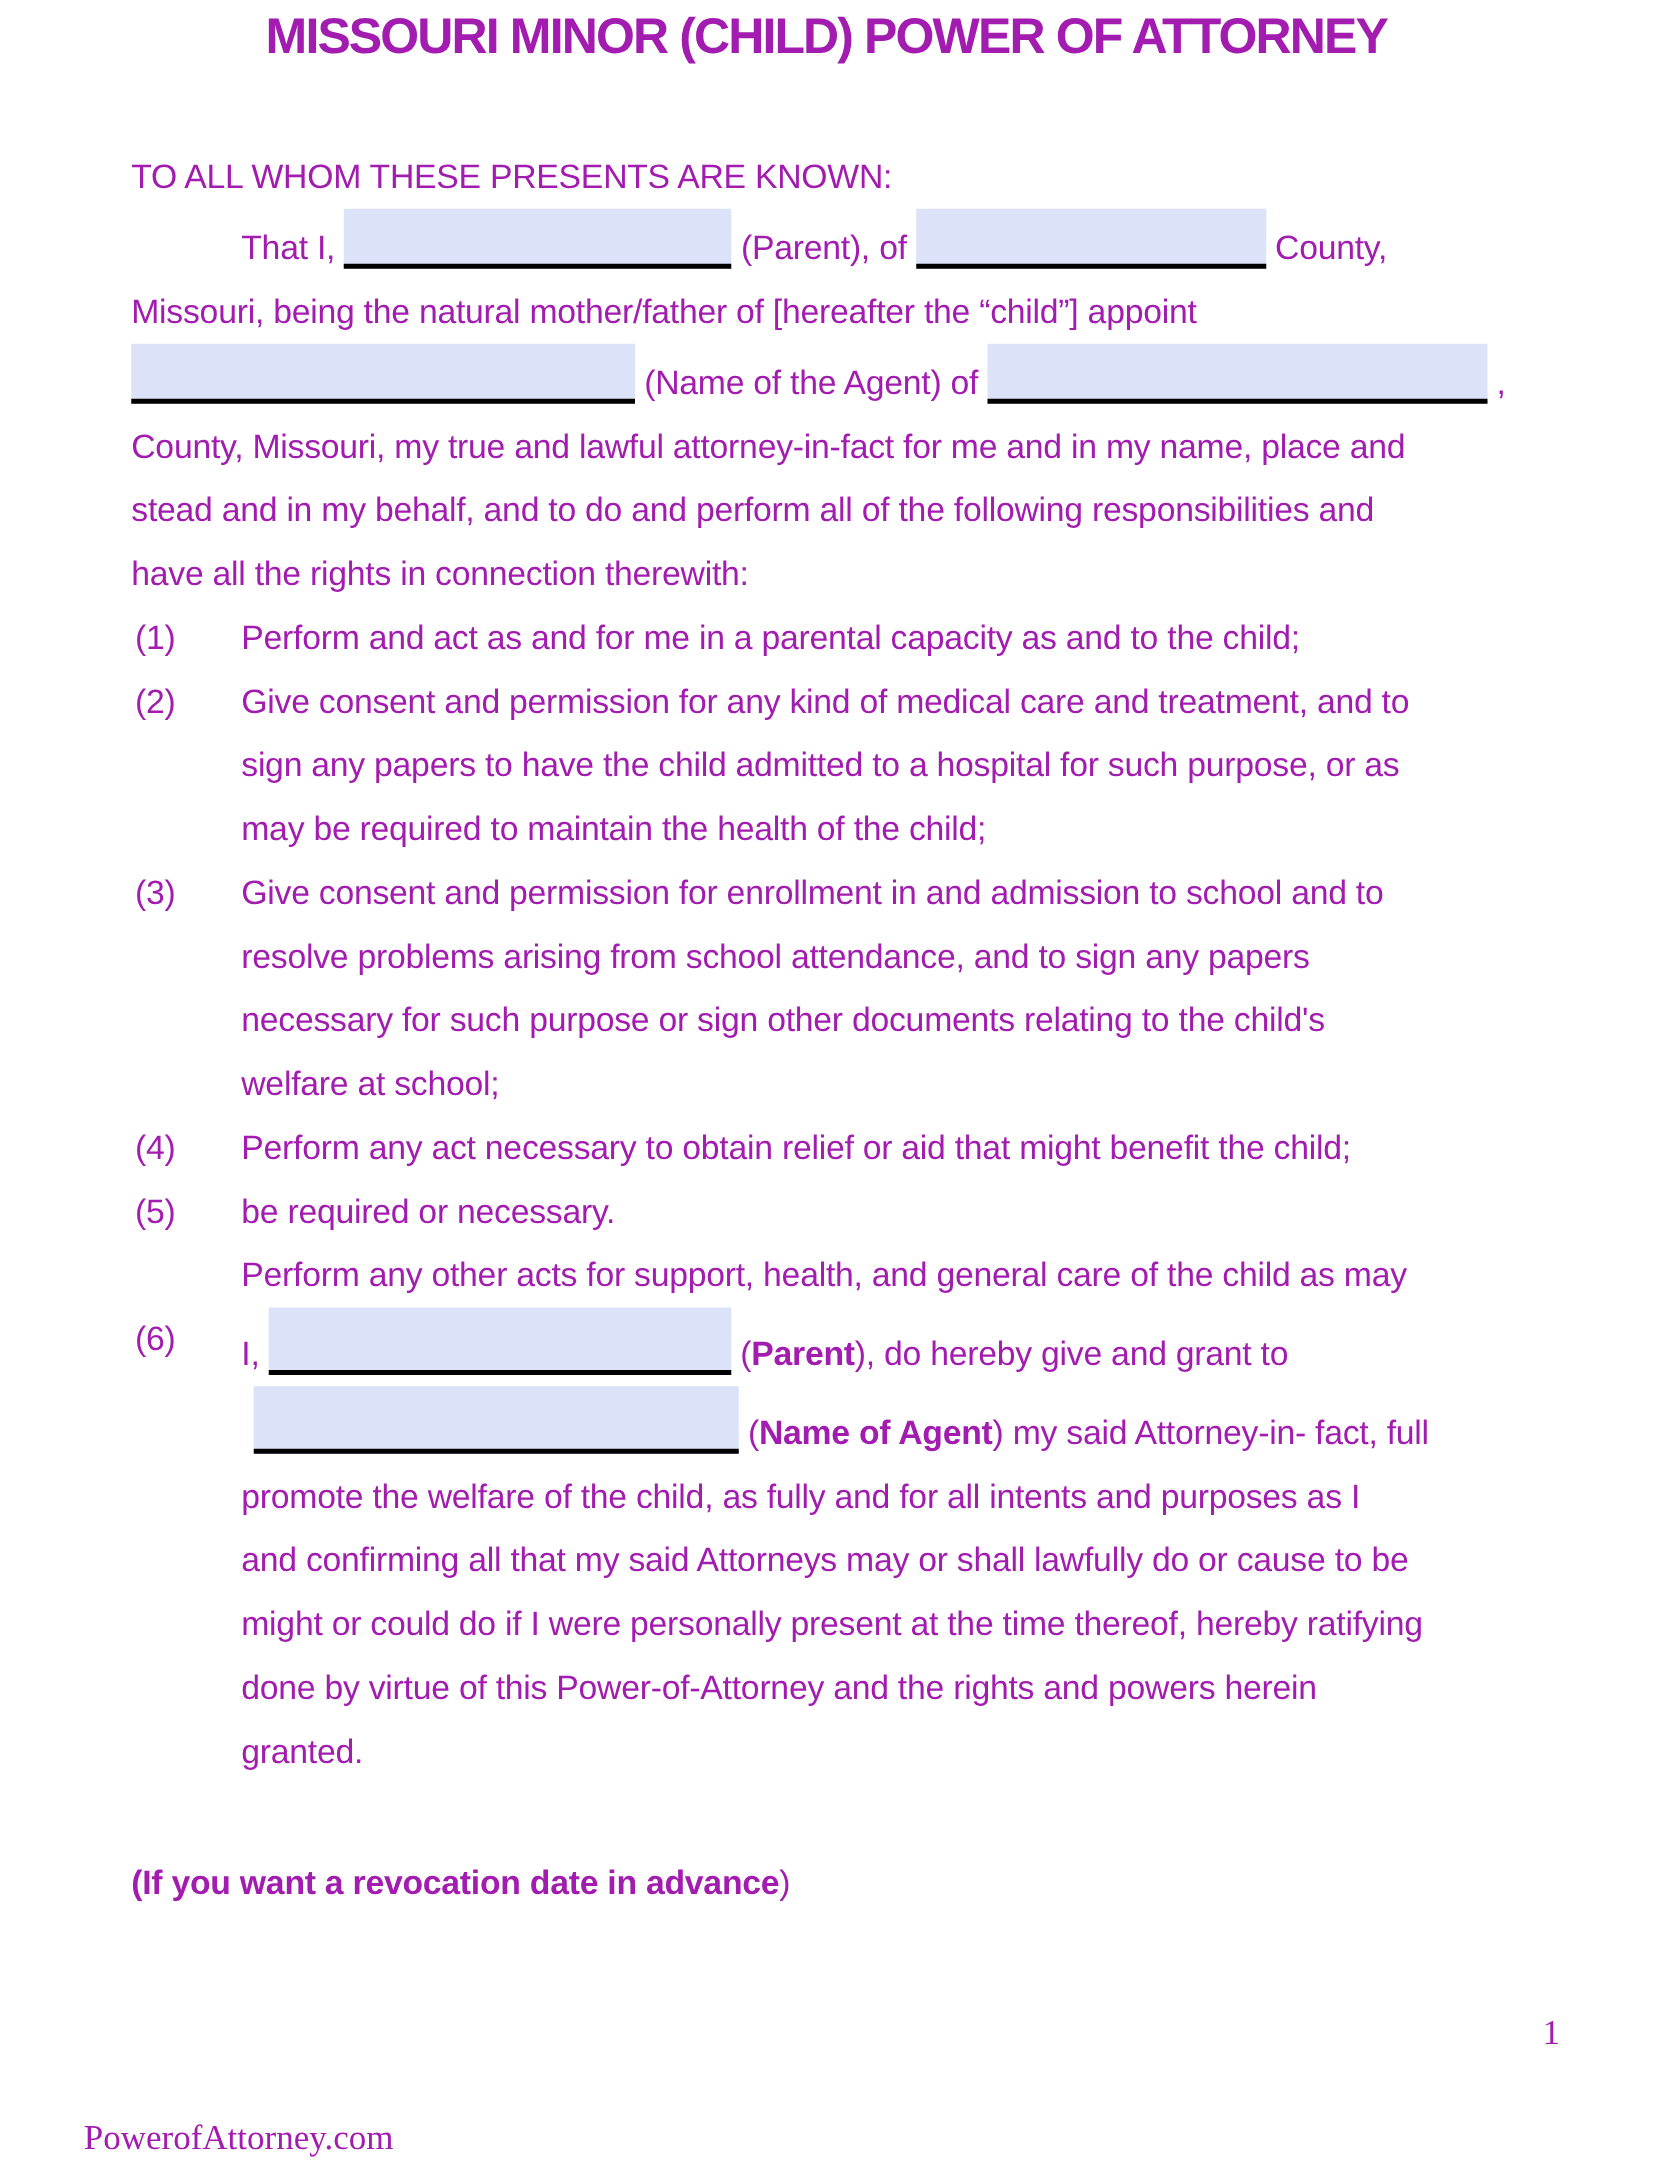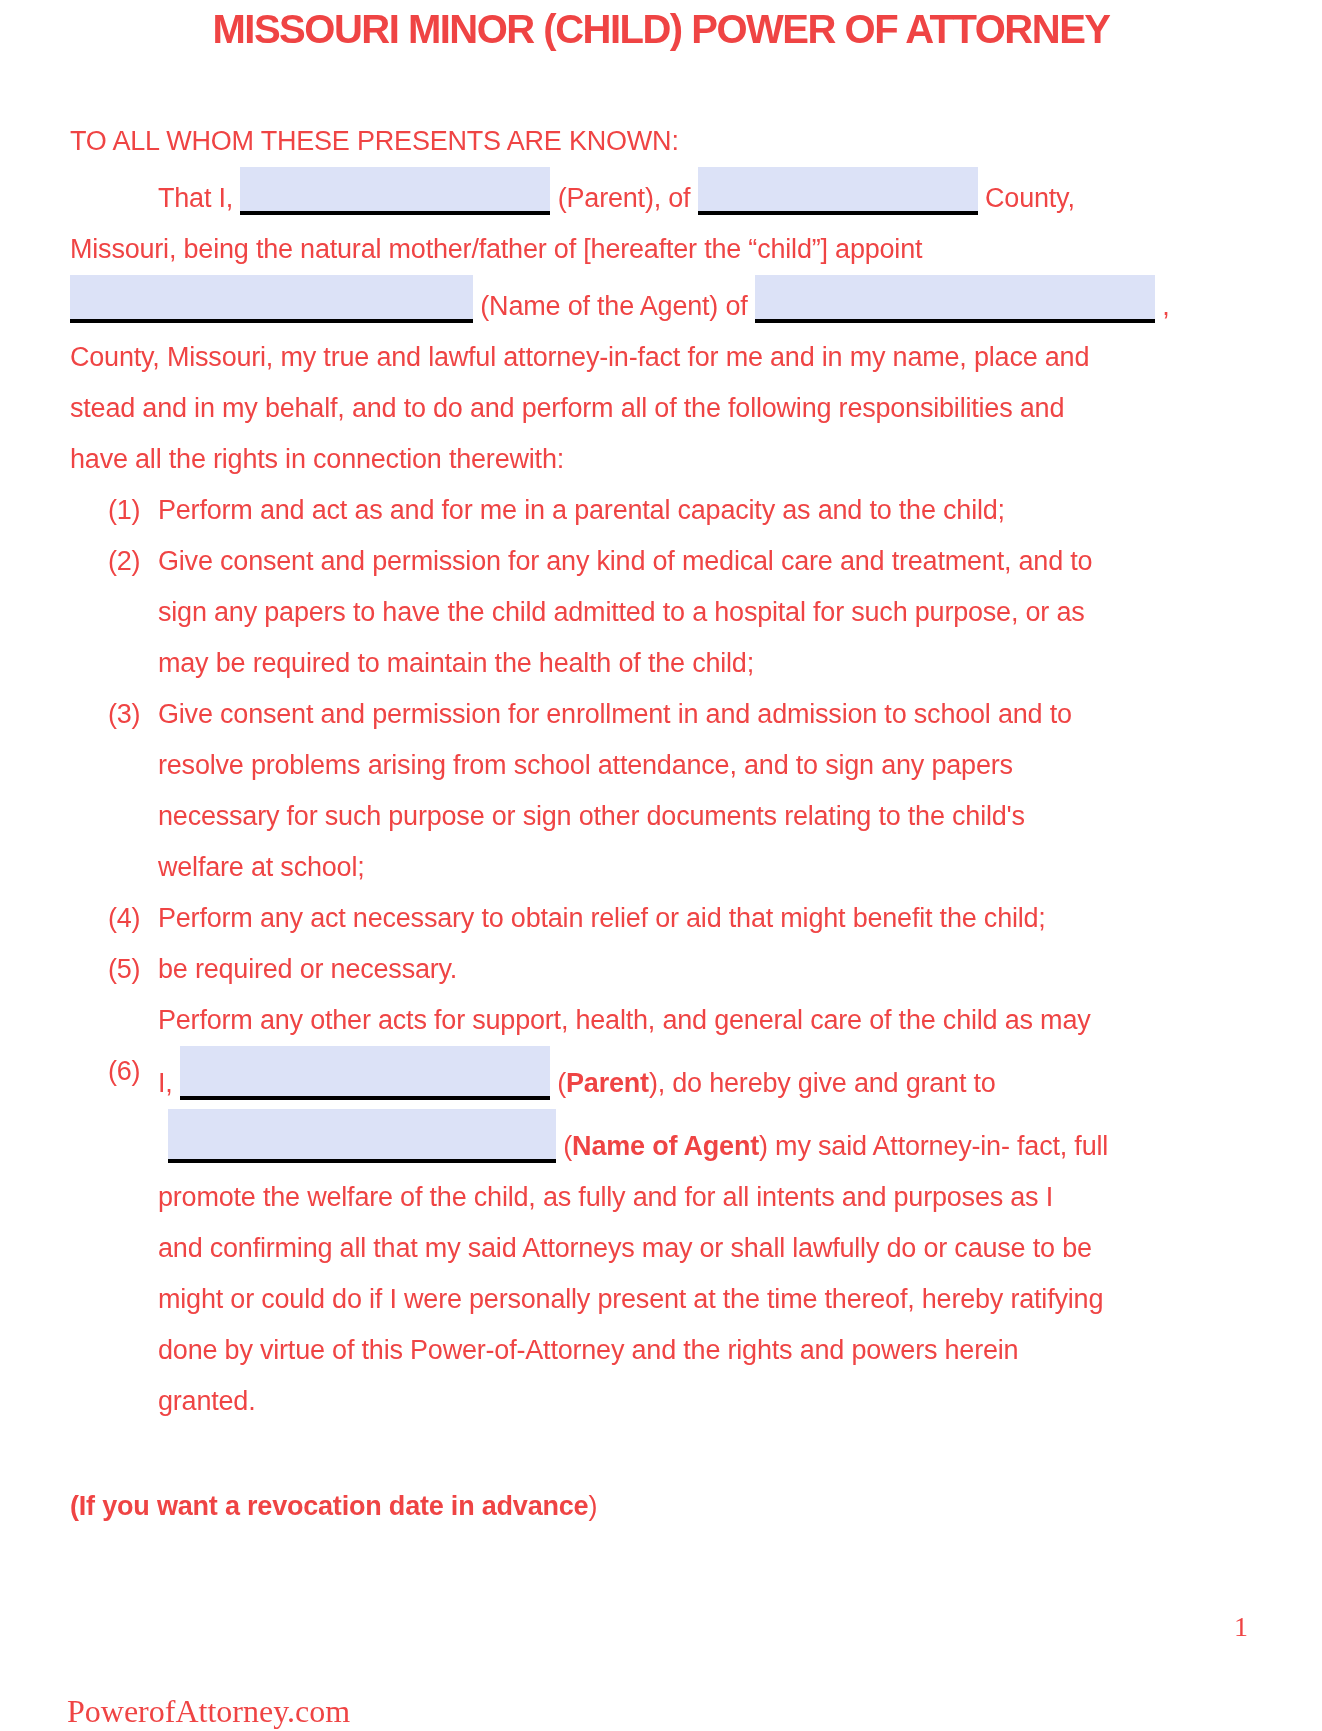--- a/index.html
+++ b/index.html
@@ -2,40 +2,40 @@
 <html><head>
 <meta charset="utf-8">
 <style>
   * { margin:0; padding:0; box-sizing:content-box; }
   html,body { background:#fff; }
   .page {
     position:relative;
     width:1322px; height:1731px;
     background:#ffffff;
     font-family:"Liberation Sans", sans-serif;
-    color:#ef4444;
+    color:#a21caf;
     overflow:hidden;
   }
   .title {
     margin-top:6px;
     text-align:center;
     font-size:40px;
     font-weight:bold;
     letter-spacing:-1.5px;
     line-height:46px;
     white-space:nowrap;
   }
   .content {
     margin:64px 0 0 70px;
     width:1240px;
     font-size:27px;
     letter-spacing:-0.2px;
     line-height:51px;
   }
-  .ln { white-space:nowrap; }
+  .ln { white-space:nowrap;margin-left:35px; }
   .indent { padding-left:88px; }
   .item { display:flex; }
   .inum { flex:none; width:88px; padding-left:38px; box-sizing:border-box; }
   .itext { flex:1; }
   .indent-sm { padding-left:10px; }
   .field {
     display:inline-block;
     height:44px;
     background:#dce2f7;
     border-bottom:4px solid #000;
@@ -51,21 +51,21 @@
   .b { font-weight:bold; }
   .revocation { margin-top:54px; }
   .page-number {
     position:absolute; top:1612px; right:74px;
     font-family:"Liberation Serif", serif;
     font-size:28px; line-height:30px;
   }
   .footer {
     position:absolute; top:1696px; left:67px;
     font-family:"Liberation Serif", serif;
-    font-size:32px; line-height:30px;
+    font-size:28px; line-height:30px;
   }
 </style>
 </head>
 <body>
 
 <div class="page">
 
   <div class="title">MISSOURI MINOR (CHILD) POWER OF ATTORNEY</div>
 
   <div class="content">

